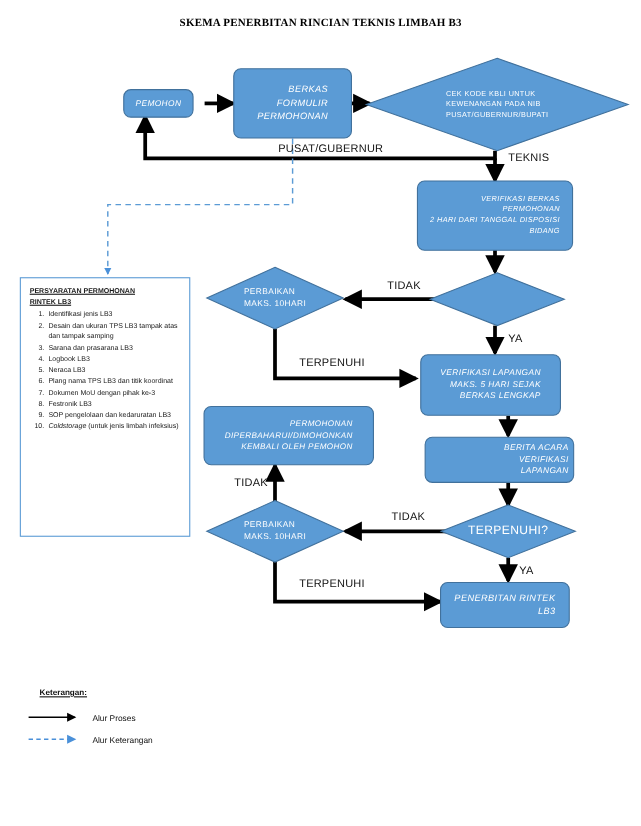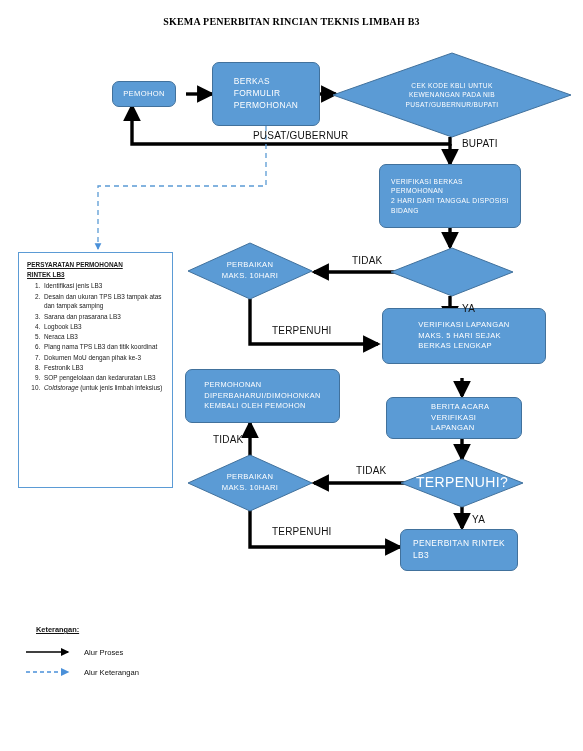--- a/index.html
+++ b/index.html
@@ -13,36 +13,36 @@
   
   .title{
     position:absolute;left:0;top:16px;width:583px;text-align:center;
     font-family:"Liberation Serif",serif;font-weight:bold;font-size:10px;
     letter-spacing:.2px;color:#000;
   }
 
   
   .node{
     position:absolute;box-sizing:border-box;
-    color:#ffffff;text-align:left;
+    color:#ffffff;text-align:right;
     display:flex;align-items:center;justify-content:center;
-    line-height:1.42;letter-spacing:.35px;
+    line-height:1.42;letter-spacing:.35px;font-style:italic;
   }
   .box{
     background:#5B9BD5;border:1px solid #41719C;border-radius:7px;
     font-size:7.6px;padding:3px 4px;
   }
   .box.big{font-size:8.4px;}
 
   
   .diamond{position:absolute;}
   .diamond .dlabel{
     position:absolute;left:0;top:0;width:100%;height:100%;
     display:flex;flex-direction:column;align-items:center;justify-content:center;
-    color:#fff;font-size:7.6px;text-align:center;line-height:1.42;letter-spacing:.35px;
+    color:#fff;font-size:7.6px;line-height:1.42;letter-spacing:.35px;
     pointer-events:none;
   }
 
   
   .elabel{
     position:absolute;color:#111;font-size:10px;white-space:nowrap;
     letter-spacing:.2px;
   }
 
   
@@ -148,53 +148,53 @@
 2 HARI DARI TANGGAL DISPOSISI
 BIDANG</span>
   </div>
 
 
   <div class="diamond" style="left:188px;top:243px;width:124px;height:56px;">
     <div class="dlabel" style="white-space:pre-line;">PERBAIKAN
 MAKS. 10HARI</div>
   </div>
 
-  <div class="node box big" style="left:382px;top:308px;width:164px;height:56px;">
+  <div class="node box big" style="left:382px;top:322px;width:128px;height:56px;">
     <span style="white-space:pre-line;font-size:7.6px;">VERIFIKASI LAPANGAN
 MAKS. 5 HARI SEJAK
 BERKAS LENGKAP</span>
   </div>
 
   <div class="node box" style="left:386px;top:397px;width:136px;height:42px;">
     <span style="white-space:pre-line;margin-left:40px;">BERITA ACARA VERIFIKASI
 LAPANGAN</span>
   </div>
 
   <div class="diamond" style="left:401px;top:459px;width:122px;height:48px;">
-    <div class="dlabel" style="font-size:14px;">TERPENUHI?</div>
+    <div class="dlabel" style="font-size:11px;">TERPENUHI?</div>
   </div>
 
   <div class="diamond" style="left:188px;top:455px;width:124px;height:56px;">
     <div class="dlabel" style="white-space:pre-line;">PERBAIKAN
 MAKS. 10HARI</div>
   </div>
 
   <div class="node box" style="left:185px;top:369px;width:155px;height:54px;">
     <span style="white-space:pre-line;font-size:7.4px;">PERMOHONAN
 DIPERBAHARUI/DIMOHONKAN
 KEMBALI OLEH PEMOHON</span>
   </div>
 
   <div class="node box big" style="left:400px;top:529px;width:118px;height:42px;">
     <span style="white-space:pre-line;">PENERBITAN RINTEK
 LB3</span>
   </div>
 
   <div class="elabel" style="left:253px;top:130px;">PUSAT/GUBERNUR</div>
-  <div class="elabel" style="left:462px;top:138px;">BUPATI</div>
+  <div class="elabel" style="left:462px;top:138px;">TEKNIS</div>
   <div class="elabel" style="left:352px;top:255px;">TIDAK</div>
   <div class="elabel" style="left:462px;top:303px;">YA</div>
   <div class="elabel" style="left:272px;top:325px;">TERPENUHI</div>
   <div class="elabel" style="left:213px;top:434px;">TIDAK</div>
   <div class="elabel" style="left:356px;top:465px;">TIDAK</div>
   <div class="elabel" style="left:472px;top:514px;">YA</div>
   <div class="elabel" style="left:272px;top:526px;">TERPENUHI</div>
 
   <div class="req">
     <span class="hd">PERSYARATAN PERMOHONAN</span>

